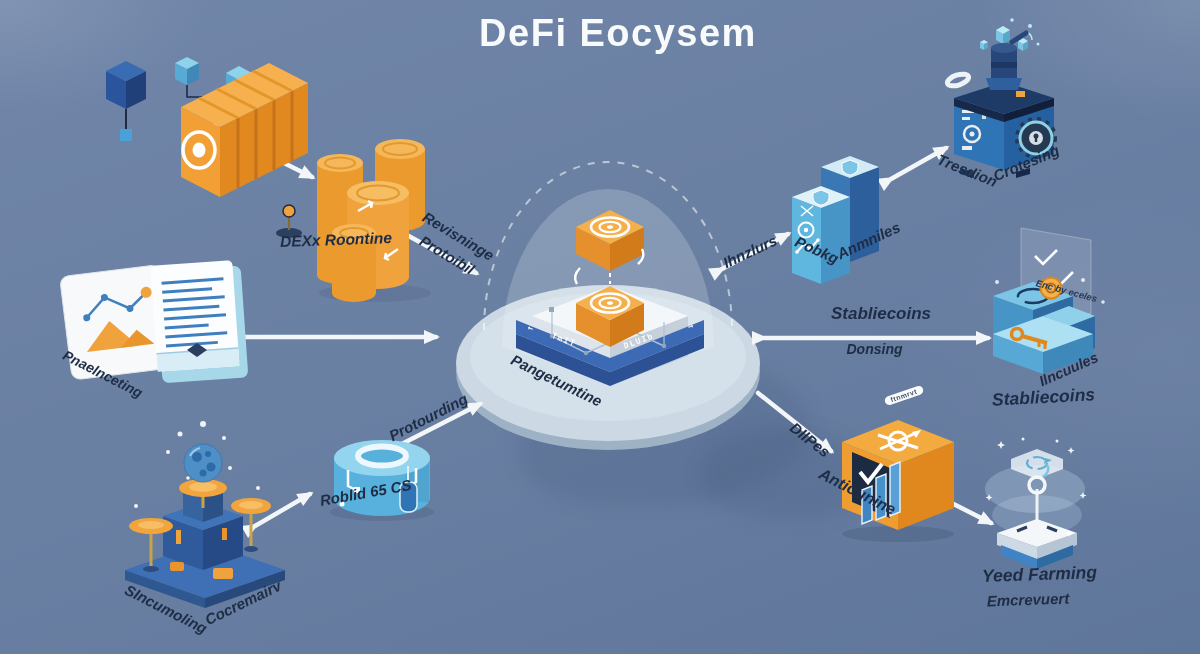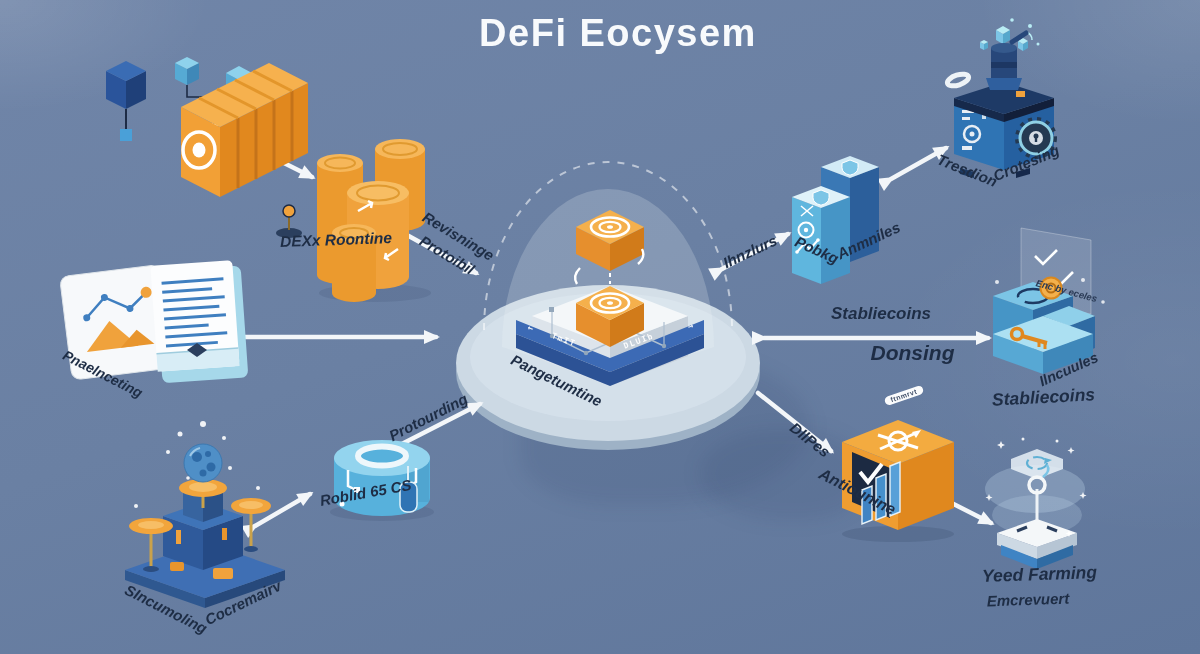--- a/index.html
+++ b/index.html
@@ -480,21 +480,21 @@
 
   <div class="lbl" style="left:724px;top:255px;font-size:15px;transform:rotate(-25deg);transform-origin:left center;">Ihnzlurs</div>
 
   <div class="lbl" style="left:796px;top:232px;font-size:15px;transform:rotate(24deg);transform-origin:left center;">Pobkg</div>
   <div class="lbl" style="left:838px;top:246px;font-size:15px;transform:rotate(-25deg);transform-origin:left center;">Anmniles</div>
 
   <div class="lbl" style="left:938px;top:150px;font-size:15px;transform:rotate(22deg);transform-origin:left center;">Tresdion</div>
   <div class="lbl" style="left:994px;top:168px;font-size:15px;transform:rotate(-23deg);transform-origin:left center;">Crotesing</div>
 
   <div class="lbl center" style="left:786px;top:304px;width:190px;font-size:17px;">Stabliecoins</div>
-  <div class="lbl center" style="left:830px;top:341px;width:165px;font-size:21px;">Donsing</div>
+  <div class="lbl center" style="left:792px;top:341px;width:165px;font-size:14px;">Donsing</div>
 
   <div class="lbl" style="left:1036px;top:278px;font-size:9.5px;transform:rotate(15deg);transform-origin:left center;color:#2a3a55;">Enc by eceles</div>
 
   <div class="lbl" style="left:1040px;top:374px;font-size:14.5px;transform:rotate(-24deg);transform-origin:left center;">Ilncuules</div>
   <div class="lbl center" style="left:986px;top:387px;width:115px;font-size:17.5px;transform:rotate(-3deg);">Stabliecoins</div>
 
   <div class="lbl" style="left:792px;top:417px;font-size:15px;transform:rotate(38deg);transform-origin:left center;">DllPes</div>
 
   <div class="lbl" style="left:820px;top:464px;font-size:16px;transform:rotate(27deg);transform-origin:left center;">Antiounine</div>
 

